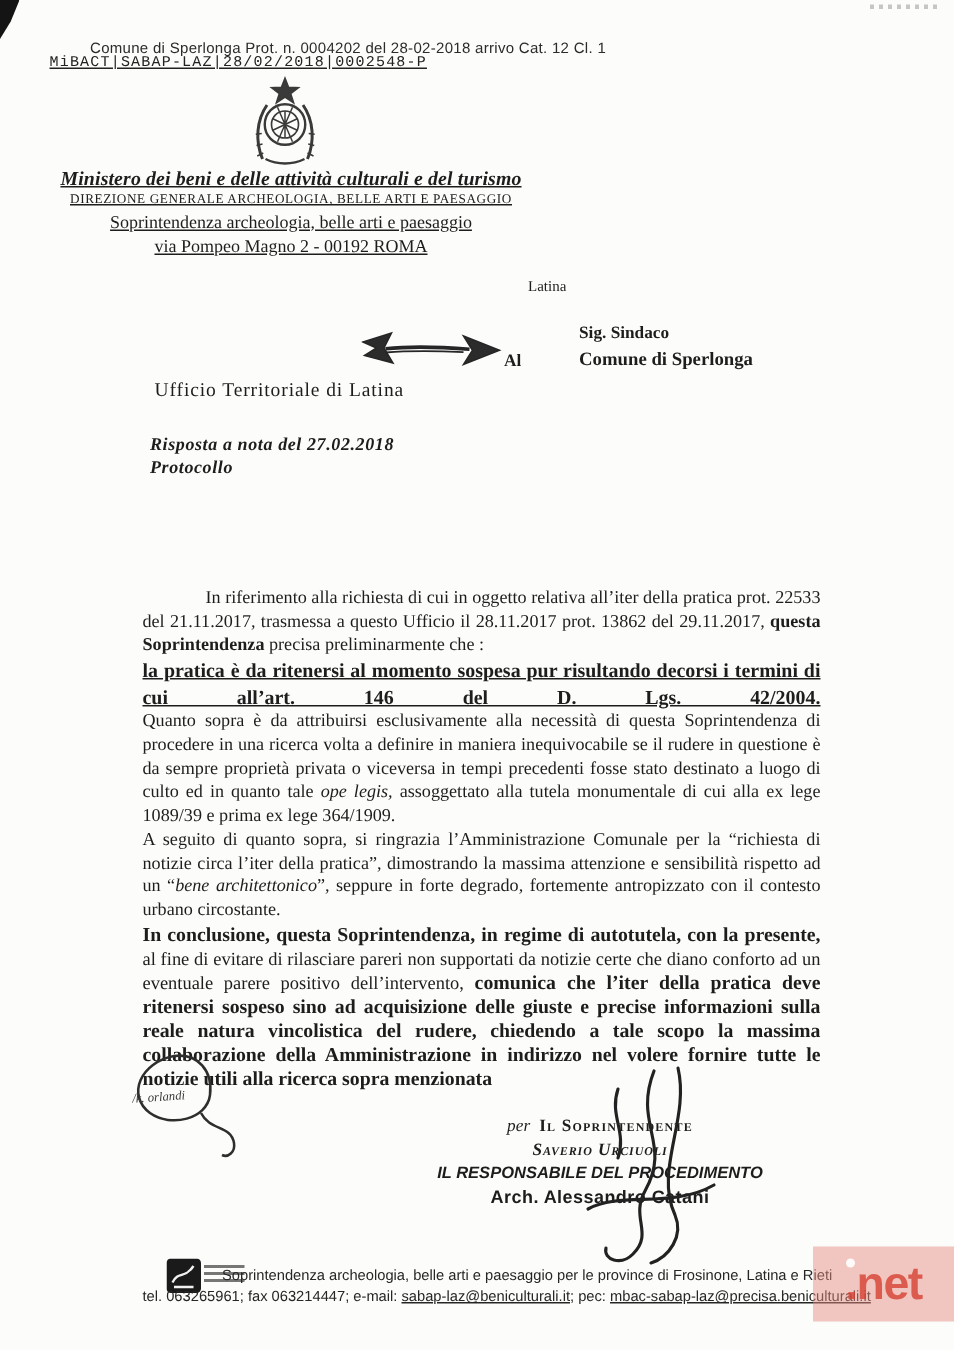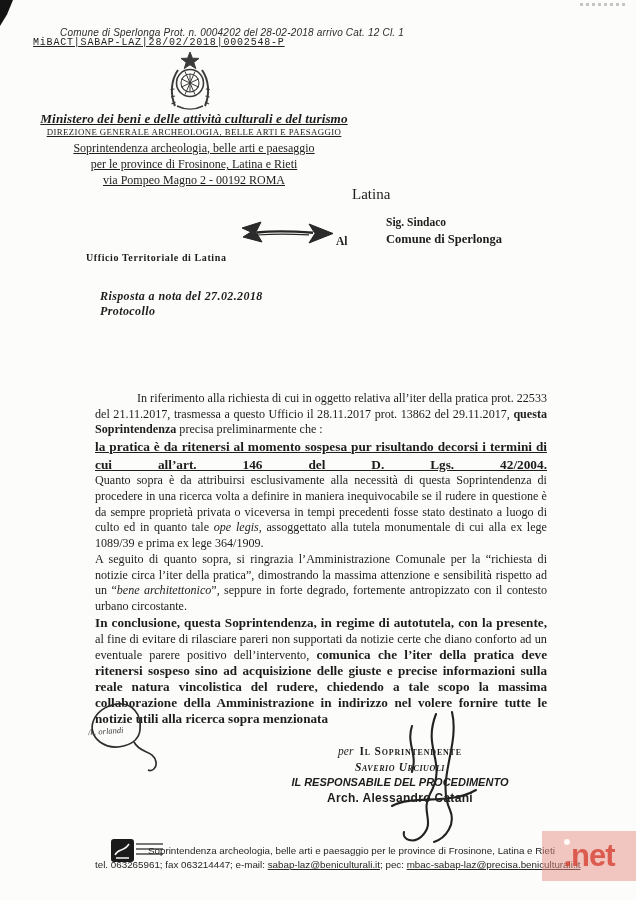--- a/index.html
+++ b/index.html
@@ -11,36 +11,36 @@
   }
   .abs{position:absolute;}
   .sans{font-family:"Liberation Sans",sans-serif;}
   .mono{font-family:"Liberation Mono",monospace;}
   
   .corner-wedge{left:0;top:0;width:13px;height:26px;background:#141414;
     clip-path:polygon(0 0,100% 0,55% 55%,0 100%);}
   .topright-noise{right:10px;top:3px;width:46px;height:3px;opacity:.55;
     background:repeating-linear-gradient(90deg,#9a9a9a 0 3px,transparent 3px 6px);}
   
-  .stamp1{left:60px;top:27px;font-size:10px;color:#2b2b2b;letter-spacing:.2px;white-space:nowrap;font-style:italic;}
+  .stamp1{left:60px;top:27px;font-size:10px;color:#2b2b2b;letter-spacing:.2px;white-space:nowrap;}
   .stamp2{left:33px;top:37px;font-size:10px;color:#222;letter-spacing:.8px;white-space:nowrap;text-decoration:underline;}
   
   .emblem{left:167px;top:50px;}
   .letterhead{left:18px;top:112px;width:352px;text-align:center;line-height:1;text-decoration:underline;}
   .lh-ministry{font-size:13.2px;font-weight:bold;font-style:italic;letter-spacing:.1px;}
   .lh-dir{font-size:8.8px;margin-top:3px;letter-spacing:.4px;}
   .lh-off{font-size:12px;margin-top:4.5px;}
   .lh-addr{font-size:12px;margin-top:4px;}
-  .place{left:352px;top:186px;font-size:15px;}
+  .place{left:352px;top:186px;font-size:10px;}
   .arrow-wrap{left:241px;top:219px;}
   .to-al{left:336px;top:219px;font-size:11.5px;font-weight:bold;margin-top:16px;}
   .recipient{left:386px;top:217px;font-weight:bold;line-height:1;}
   .recipient .r1{font-size:11.5px;}
   .recipient .r2{font-size:12.5px;margin-top:4px;}
-  .ufficio{left:86px;top:252px;font-size:10px;font-weight:bold;letter-spacing:.6px;}
+  .ufficio{left:103px;top:252px;font-size:13px;font-weight:normal;letter-spacing:.6px;}
   .risposta{left:100px;top:289px;font-size:12px;font-style:italic;font-weight:bold;line-height:15px;letter-spacing:.4px;}
   .oggetto{left:95px;top:335px;width:462px;font-size:12.2px;font-weight:bold;line-height:17px;text-align:justify;}
   .redact-box{display:inline-block;width:102px;height:12px;background:#fff;
     border:1px solid #d8d8d4;box-shadow:0 0 2px rgba(0,0,0,.12);vertical-align:-2px;margin:0 4px;}
   
   .body-block{left:95px;top:391px;width:452px;font-size:12.1px;line-height:15.7px;text-align:justify;}
   .body-block p{margin:0;}
   .p-indent{text-indent:42px;}
   .p-underline{font-size:13.3px;font-weight:bold;text-decoration:underline;
     line-height:17.6px;text-align-last:justify;}
@@ -97,21 +97,20 @@
         <path d="M8.5 52l-4 2 M8 46l-4 1 M7.5 39l-4 .5 M38 52l4 2 M38.5 46l4 1 M38.8 39l4 .5" stroke-width="1.1"></path>
         <path d="M10 56 C18 60 28 60 36 56" stroke-width="1.6"></path>
       </g>
     </svg>
   </div>
 
   <div class="abs letterhead">
     <div class="lh-ministry">Ministero dei beni e delle attività culturali e del turismo</div>
     <div class="lh-dir">DIREZIONE GENERALE ARCHEOLOGIA, BELLE ARTI E PAESAGGIO</div>
     <div class="lh-off">Soprintendenza archeologia, belle arti e paesaggio</div>
-    <div class="lh-off">per le province di Frosinone, Latina e Rieti</div>
     <div class="lh-addr">via Pompeo Magno 2  -  00192 ROMA</div>
   </div>
 
   <div class="abs place">Latina</div>
 
   <div class="abs arrow-wrap">
     <svg width="94" height="34" viewBox="0 0 94 34">
       <g fill="#262626" stroke="#262626">
         <path d="M1 9 L20 3 L15 13 L21 23 L2 18 L10 13 Z" stroke-width="1" fill="#2b2b2b"></path>
         <path d="M16 13.5 C35 11.5 55 12.5 72 13.8" fill="none" stroke-width="2.4"></path>

